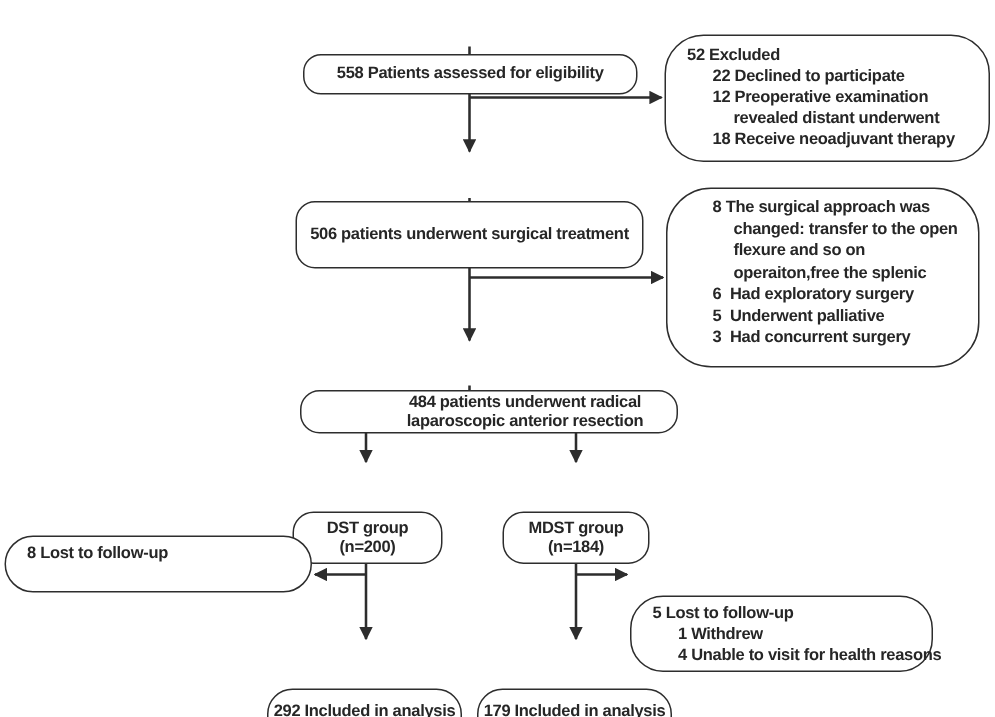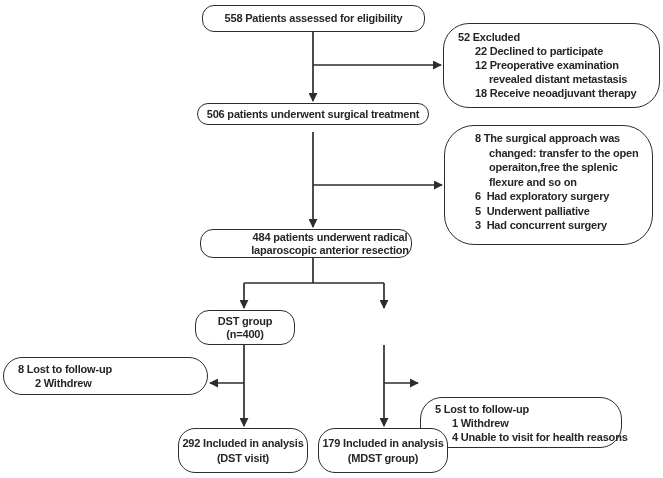--- a/index.html
+++ b/index.html
@@ -32,36 +32,37 @@
     font-size: 11px;
   }
   .center {
     display: flex;
     flex-direction: column;
     align-items: center;
     justify-content: center;
     text-align: right;
     line-height: 13px;
     white-space: nowrap;
+    margin-top: 31px;
   }
   .list {
     line-height: 14px;
   }
   .list .ln {
     white-space: pre;
   }
   .ind1 { padding-left: 17px; }
   .ind2 { padding-left: 31px; }
 
   
   .n-assessed  { left: 202px; top: 5px;   width: 223px; height: 27px;  border-radius: 12px; }
   .n-excl1     { left: 443px; top: 23px;  width: 217px; height: 85px;  border-radius: 26px; padding: 6px 0 0 14px; }
-  .n-surgical  { left: 197px; top: 103px; width: 232px; height: 22px;  border-radius: 13px; }
+  .n-surgical  { left: 197px; top: 103px; width: 232px; height: 45px;  border-radius: 13px; }
   .n-excl2     { left: 444px; top: 125px; width: 209px; height: 120px; border-radius: 30px; padding: 5px 0 0 13px; line-height: 14.5px; }
-  .n-resection { left: 200px; top: 229px; width: 212px; height: 29px;  border-radius: 13px; padding-left: 48px; }
+  .n-resection { left: 200px; top: 229px; width: 252px; height: 29px;  border-radius: 13px; padding-left: 48px; }
   .n-dst       { left: 195px; top: 310px; width: 100px; height: 35px;  border-radius: 14px; }
   .n-mdst      { left: 335px; top: 310px; width: 98px;  height: 35px;  border-radius: 14px; }
   .n-lostdst   { left: 3px;   top: 357px; width: 205px; height: 38px;  border-radius: 22px; padding: 4px 0 0 14px; }
   .n-lostmdst  { left: 420px; top: 357px; width: 202px; height: 51px;  border-radius: 22px; padding: 4px 0 0 14px; margin-top: 40px; }
   .n-analdst   { left: 178px; top: 428px; width: 130px; height: 45px;  border-radius: 17px; line-height: 15px; }
   .n-analmdst  { left: 318px; top: 428px; width: 130px; height: 45px;  border-radius: 17px; line-height: 15px; }
 </style>
 </head>
 <body>
 
@@ -90,52 +91,55 @@
   </svg>
 
   <div class="node center n-assessed">
     <div class="ln">558 Patients assessed for eligibility</div>
   </div>
 
   <div class="node list n-excl1">
     <div class="ln">52 Excluded</div>
     <div class="ln ind1">22 Declined to participate</div>
     <div class="ln ind1">12 Preoperative examination</div>
-    <div class="ln ind2">revealed distant metastasis</div>
+    <div class="ln ind2">revealed distant underwent</div>
     <div class="ln ind1">18 Receive neoadjuvant therapy</div>
   </div>
 
   <div class="node center n-surgical">
     <div class="ln">506 patients underwent surgical treatment</div>
   </div>
 
   <div class="node list n-excl2">
     <div class="ln ind1">8 The surgical approach was</div>
     <div class="ln ind2">changed: transfer to the open</div>
+    <div class="ln ind2">flexure and so on</div>
     <div class="ln ind2">operaiton,free the splenic</div>
-    <div class="ln ind2">flexure and so on</div>
     <div class="ln ind1">6  Had exploratory surgery</div>
     <div class="ln ind1">5  Underwent palliative</div>
     <div class="ln ind1">3  Had concurrent surgery</div>
   </div>
 
   <div class="node center n-resection">
     <div class="ln">484 patients underwent radical</div>
     <div class="ln">laparoscopic anterior resection</div>
   </div>
 
   <div class="node center n-dst">
     <div class="ln">DST group</div>
-    <div class="ln">(n=400)</div>
+    <div class="ln">(n=200)</div>
   </div>
 
+  <div class="node center n-mdst">
+    <div class="ln">MDST group</div>
+    <div class="ln">(n=184)</div>
+  </div>
 
   <div class="node list n-lostdst">
     <div class="ln">8 Lost to follow-up</div>
-    <div class="ln ind1">2 Withdrew</div>
   </div>
 
   <div class="node list n-lostmdst">
     <div class="ln">5 Lost to follow-up</div>
     <div class="ln ind1">1 Withdrew</div>
     <div class="ln ind1">4 Unable to visit for health reasons</div>
   </div>
 
   <div class="node center n-analdst">
     <div class="ln">292 Included in analysis</div>

